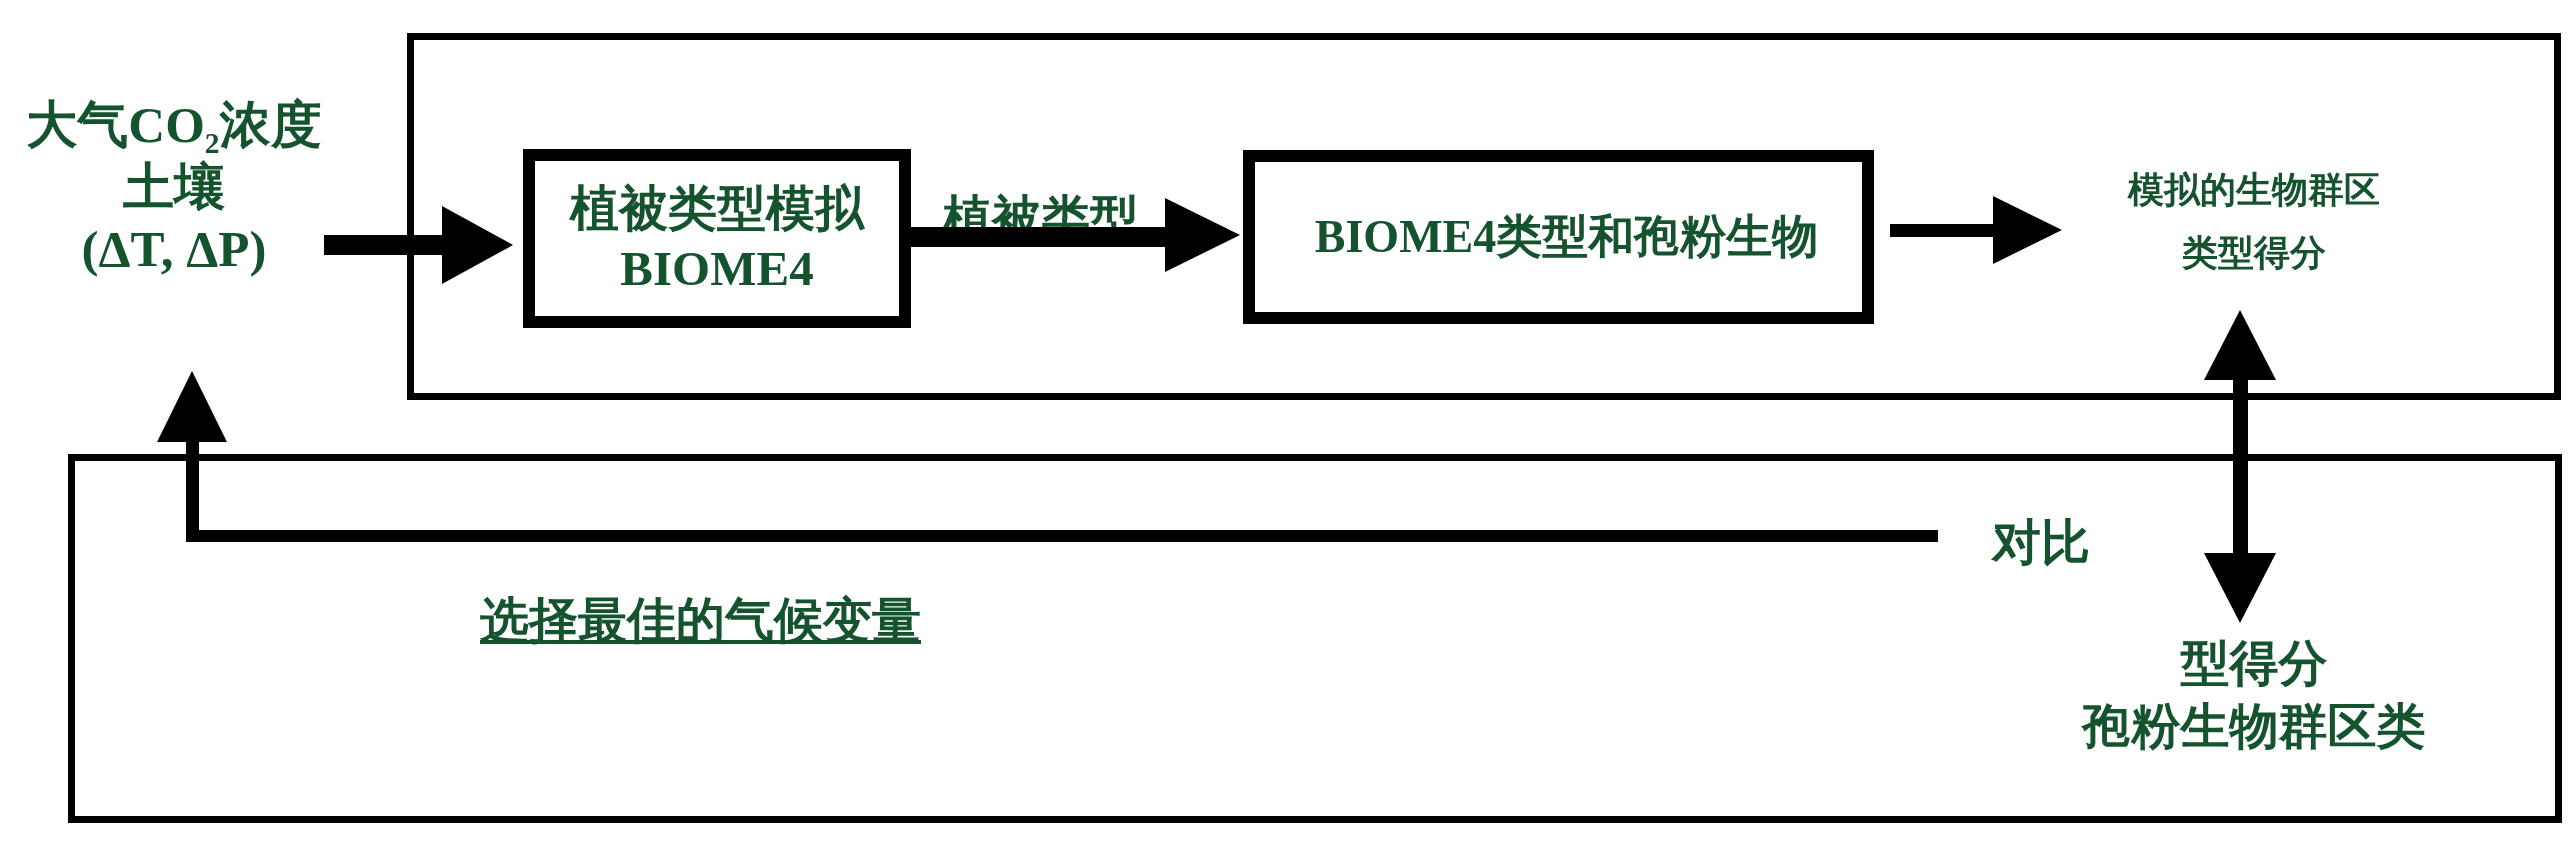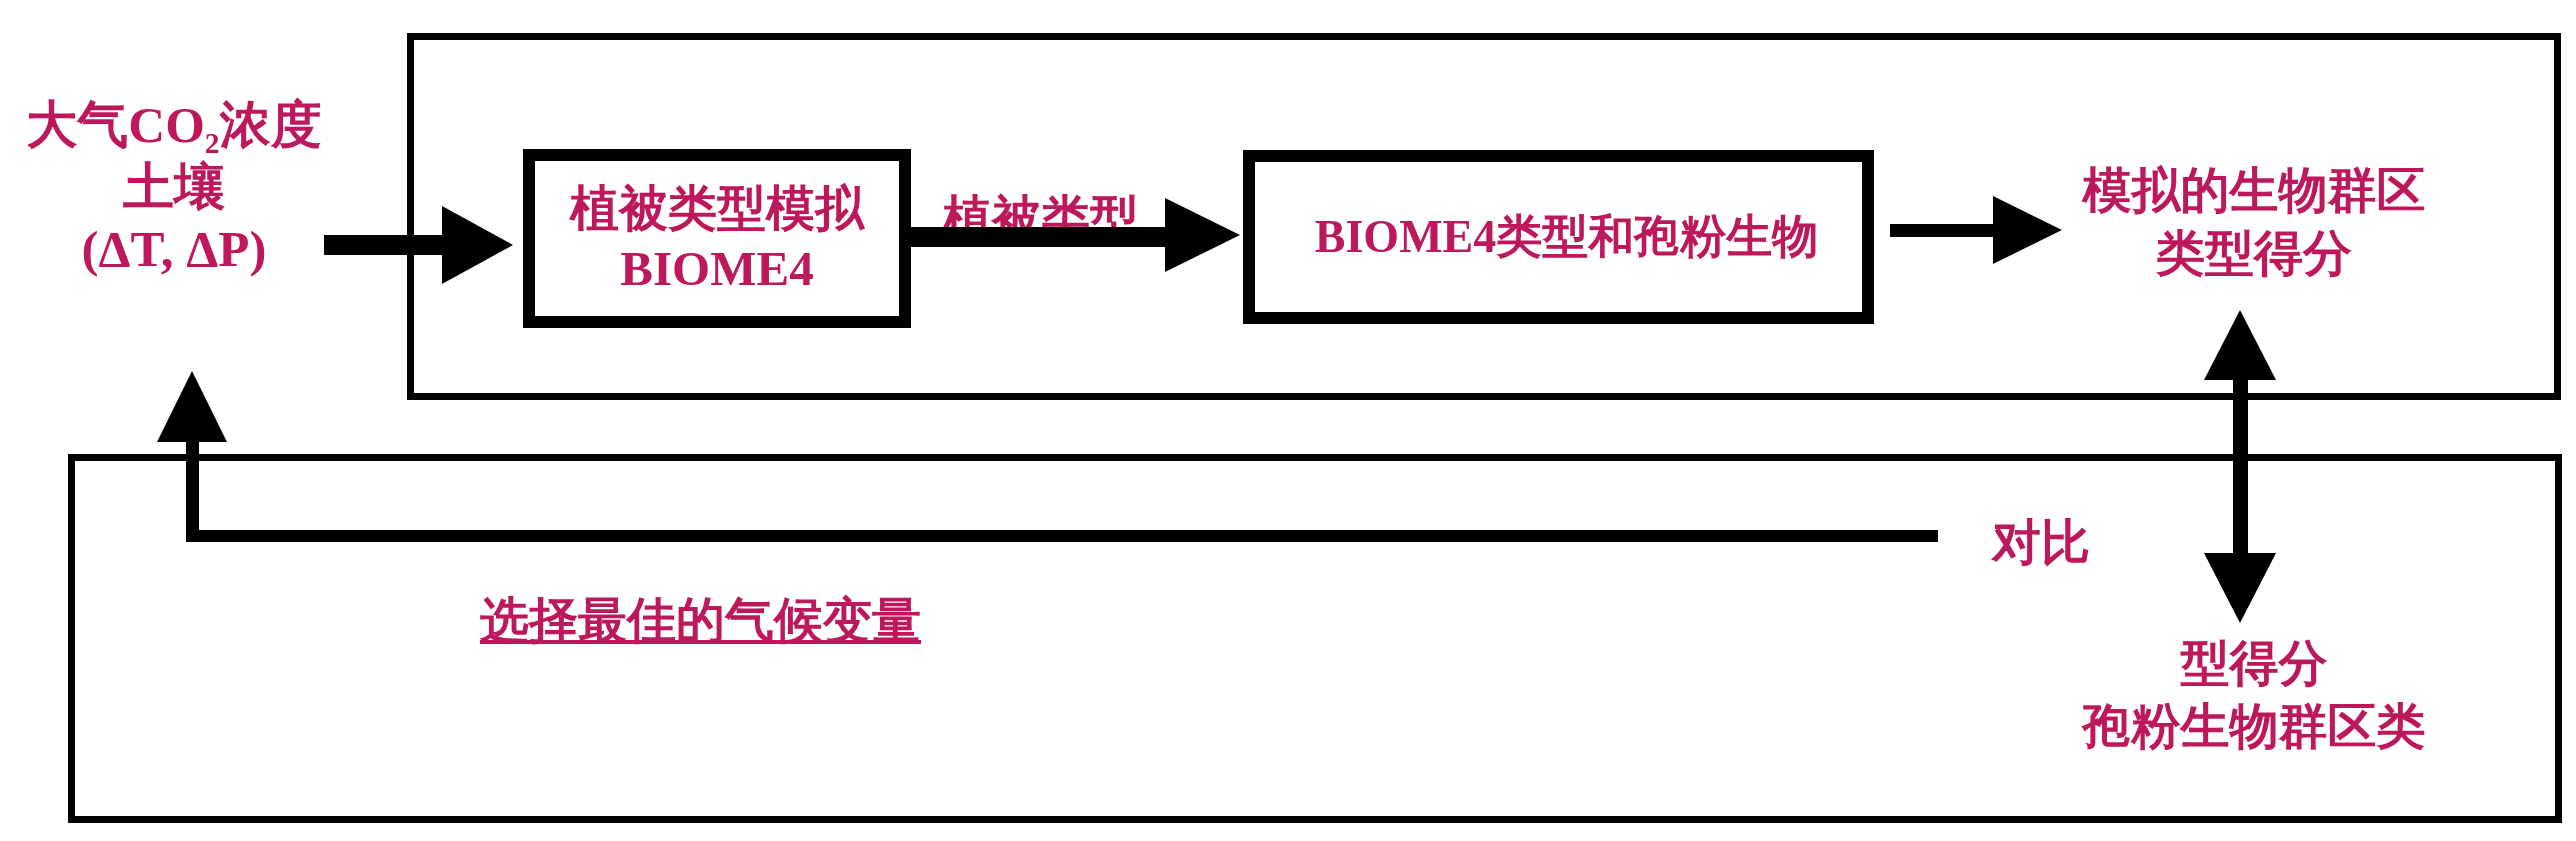--- a/index.html
+++ b/index.html
@@ -2,40 +2,40 @@
 <html style="font-size:14.5px"><head>
 <meta charset="utf-8">
 <style>
   html,body{margin:0;padding:0;background:#ffffff;}
   #canvas{
     position:relative;
     width:2576px;height:842px;
     background:#ffffff;
     font-family:"Liberation Serif","DejaVu Serif",serif;
     font-weight:bold;
-    color:#be185d;
+    color:#14532d;
     overflow:hidden;
   }
   .abs{position:absolute;}
   .txt{text-align:center;white-space:nowrap;}
   sub.co2{font-size:0.58em;line-height:0;}
 
   
   #top-loop-box{left:407px;top:33px;width:2154px;height:367px;border:7.2px solid #000;box-sizing:border-box;background:transparent;}
   #bottom-loop-box{left:68px;top:454px;width:2494px;height:369px;border:7.2px solid #000;box-sizing:border-box;background:transparent;}
 
   
   .process-box{border:12.7px solid #000;box-sizing:border-box;display:flex;flex-direction:column;align-items:center;justify-content:center;background:#fff;}
   #biome4-box{left:523px;top:149px;width:388px;height:179px;font-size:49px;line-height:60px;}
   #matrix-box{left:1243px;top:150px;width:631px;height:174px;font-size:46px;line-height:58px;padding-left:16px;}
 
   
   #input-text{left:9px;top:94px;width:330px;font-size:51px;line-height:62px;}
   #veg-type-label{left:928px;top:186px;width:226px;font-size:49px;}
-  #sim-score-text{left:2073px;top:159px;width:362px;font-size:49px;line-height:63px;}
+  #sim-score-text{left:2073px;top:159px;width:362px;font-size:36px;line-height:63px;}
   #compare-label{left:1948px;top:510px;font-size:49px;margin-left:44px;}
   #pollen-score-text{left:2064px;top:632px;width:380px;font-size:49px;line-height:63px;}
   #select-best-label{left:480px;top:588px;font-size:49px;text-decoration:underline;}
 
   
   .ink{background:#000;}
   .tri-right{width:0;height:0;border-top:39px solid transparent;border-bottom:39px solid transparent;border-left:71px solid #000;}
   .tri-up{width:0;height:0;border-left:36px solid transparent;border-right:36px solid transparent;border-bottom:70px solid #000;}
   .tri-down{width:0;height:0;border-left:36px solid transparent;border-right:36px solid transparent;border-top:70px solid #000;}
 

